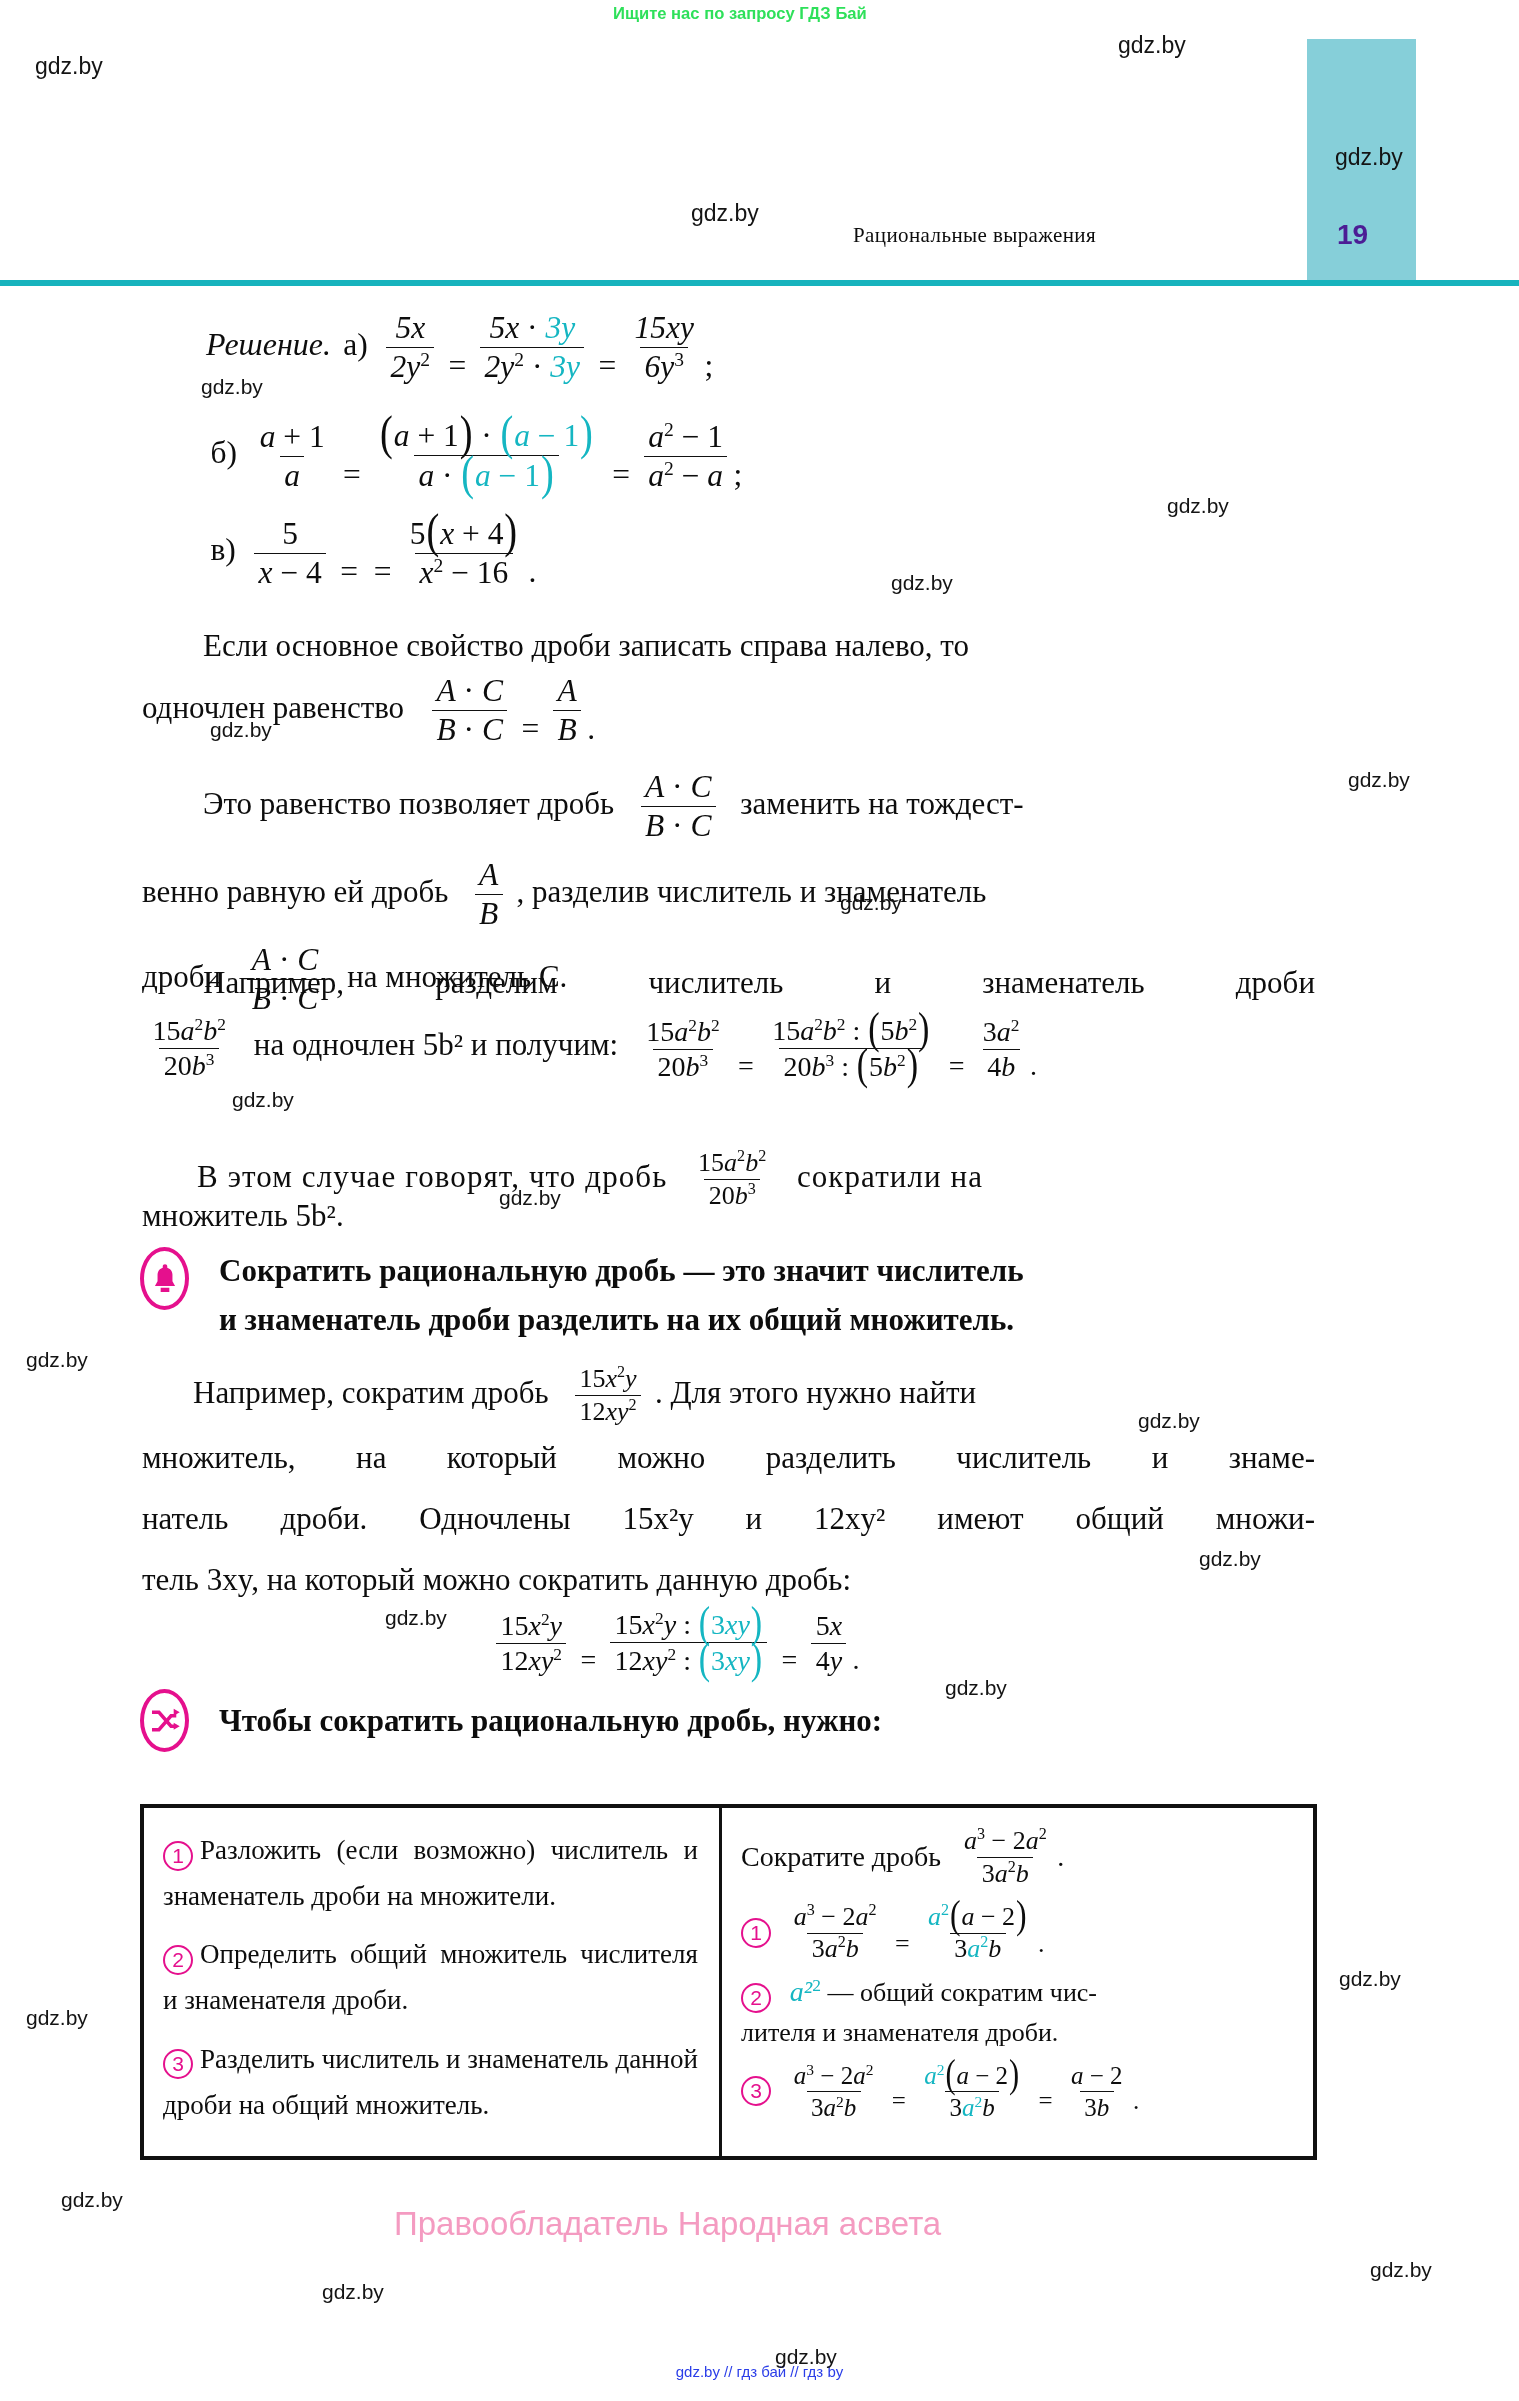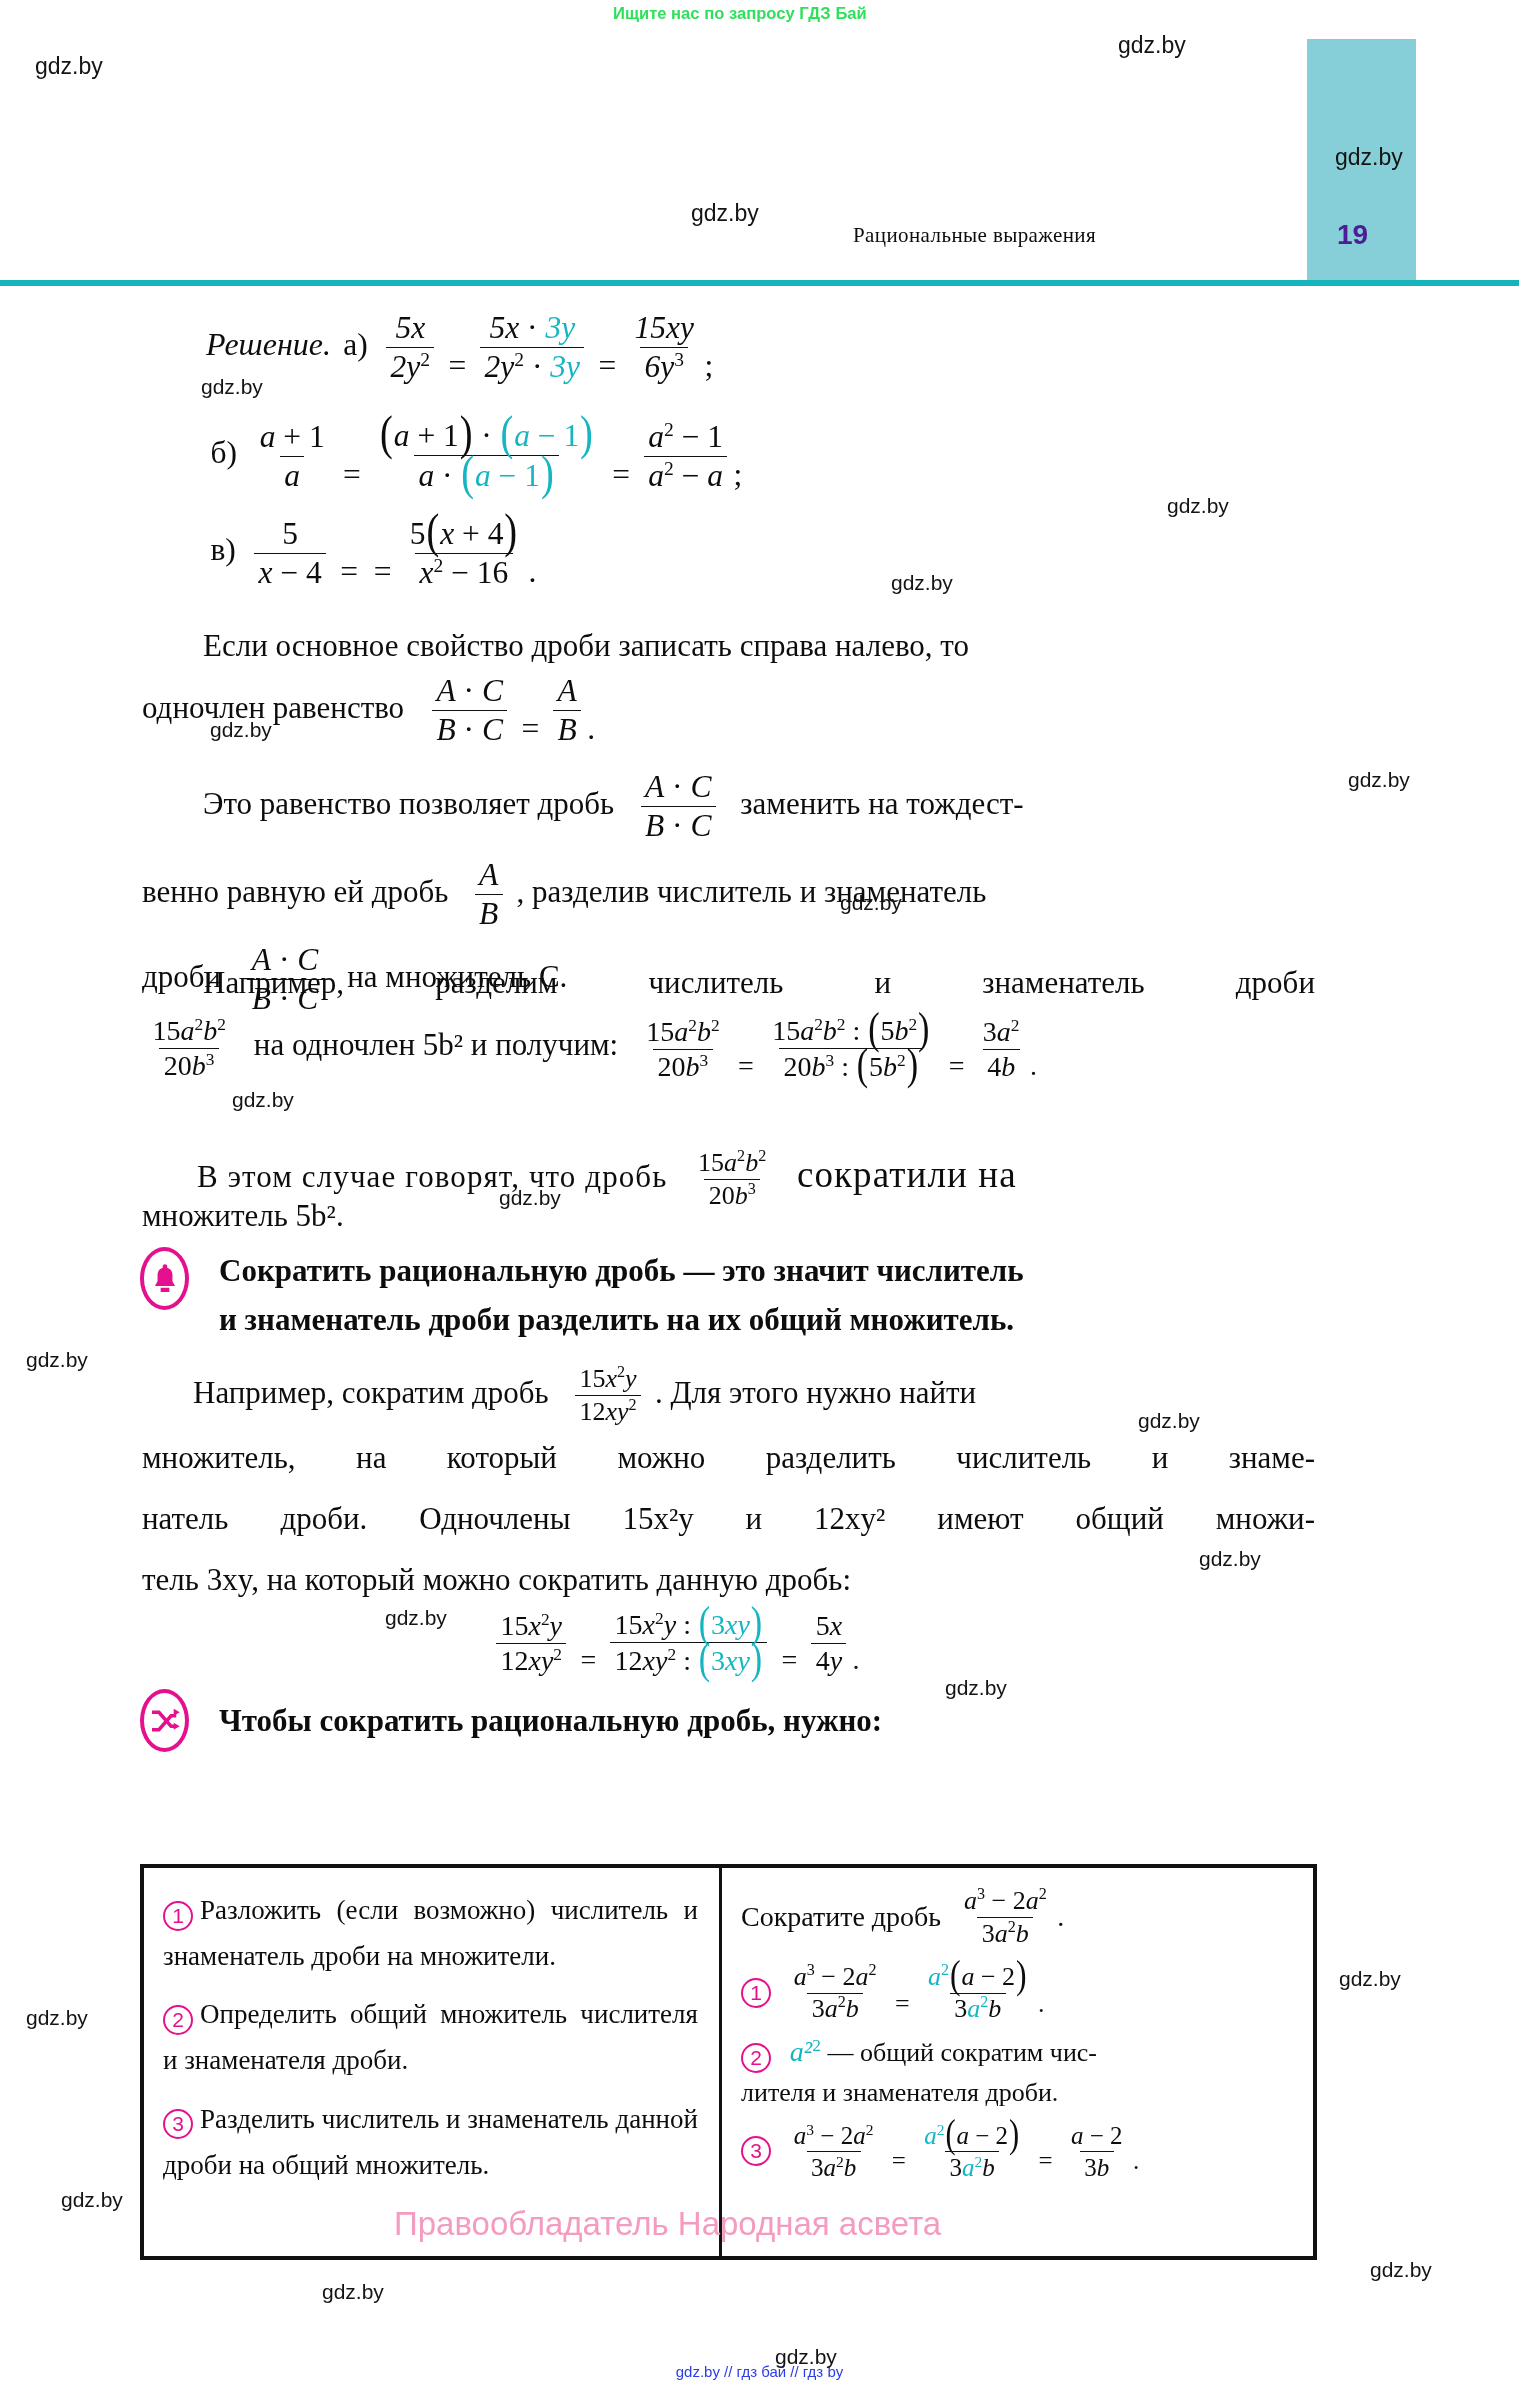--- a/index.html
+++ b/index.html
@@ -95,22 +95,22 @@
     position:absolute;left:50%;top:50%;
     transform:translate(-50%,-50%);
   }
   .callout-txt{
     position:absolute;font-weight:bold;font-size:31px;line-height:49px;
     text-align:justify;
   }
 
   
   .tbl{
-    position:absolute;left:140px;top:1864px;
-    width:1177px;height:396px;
+    position:absolute;left:140px;top:1804px;
+    width:1177px;height:356px;
     border:4.4px solid #111;box-sizing:border-box;
     display:flex;
   }
   .tbl-col{box-sizing:border-box;padding:19px 21px 8.8px 19px;}
   .tbl-left{width:578px;border-right:3.5px solid #111;}
   .tbl-right{flex:1;}
   .step{
     font-size:27px;line-height:46px;text-align:justify;
     margin-bottom:12.3px;position:relative;
   }
@@ -282,21 +282,21 @@
 </div>
 
 <div class="abs mathline" style="left:136px;top:1125px;margin-top:24px;">
   <span style="font-size:31px;margin-left:61px;letter-spacing:1.1px;">В этом случае говорят, что дробь</span>
   <span class="mrow" style="margin-left:12.3px;font-size:26px;">
     <span class="frac">
         <span class="num">15<span class="it">a</span><span class="sup">2</span><span class="it">b</span><span class="sup">2</span></span>
         <span class="den">20<span class="it">b</span><span class="sup">3</span></span>
       </span>
   </span>
-  <span style="font-size:37px;margin-left:12.3px;letter-spacing:1.1px;">сократили на</span>
+  <span style="font-size:31px;margin-left:12.3px;letter-spacing:1.1px;">сократили на</span>
 </div>
 <div class="para" style="left:142px;top:1183px;width:613px;text-align:left;">множитель 5b².</div>
 
 <div class="ico-ellipse" style="left:140px;top:1247px;">
   <svg class="bell" width="26" height="33" viewBox="0 0 30 38">
     <path d="M15 2 c-1.6 0 -2.6 1.1 -2.6 2.4 v1.6 c-3.6 1 -6 4.2 -6 8.2 v7.5 l-3 5.4 h23.2 l-3 -5.4 v-7.5 c0 -4 -2.4 -7.2 -6 -8.2 v-1.6 c0 -1.3 -1 -2.4 -2.6 -2.4 z" fill="#e5108d"></path>
     <path d="M10 29 h10 v5 h-10 z" fill="#e5108d"></path>
   </svg>
 </div>
 <div class="callout-txt" style="left:219px;top:1246px;width:1096px;">

